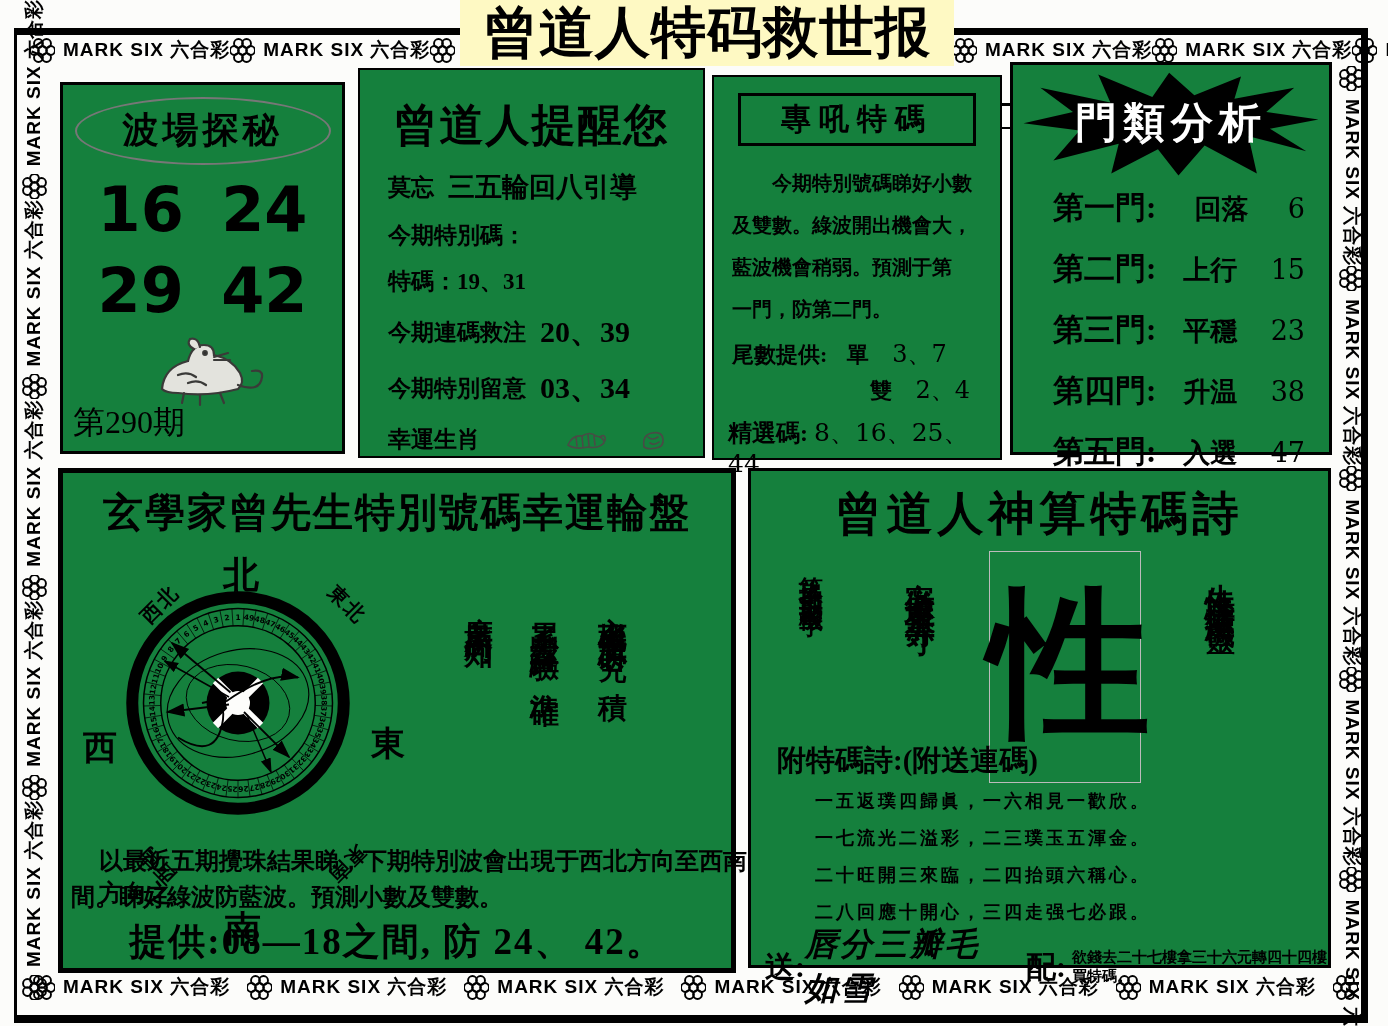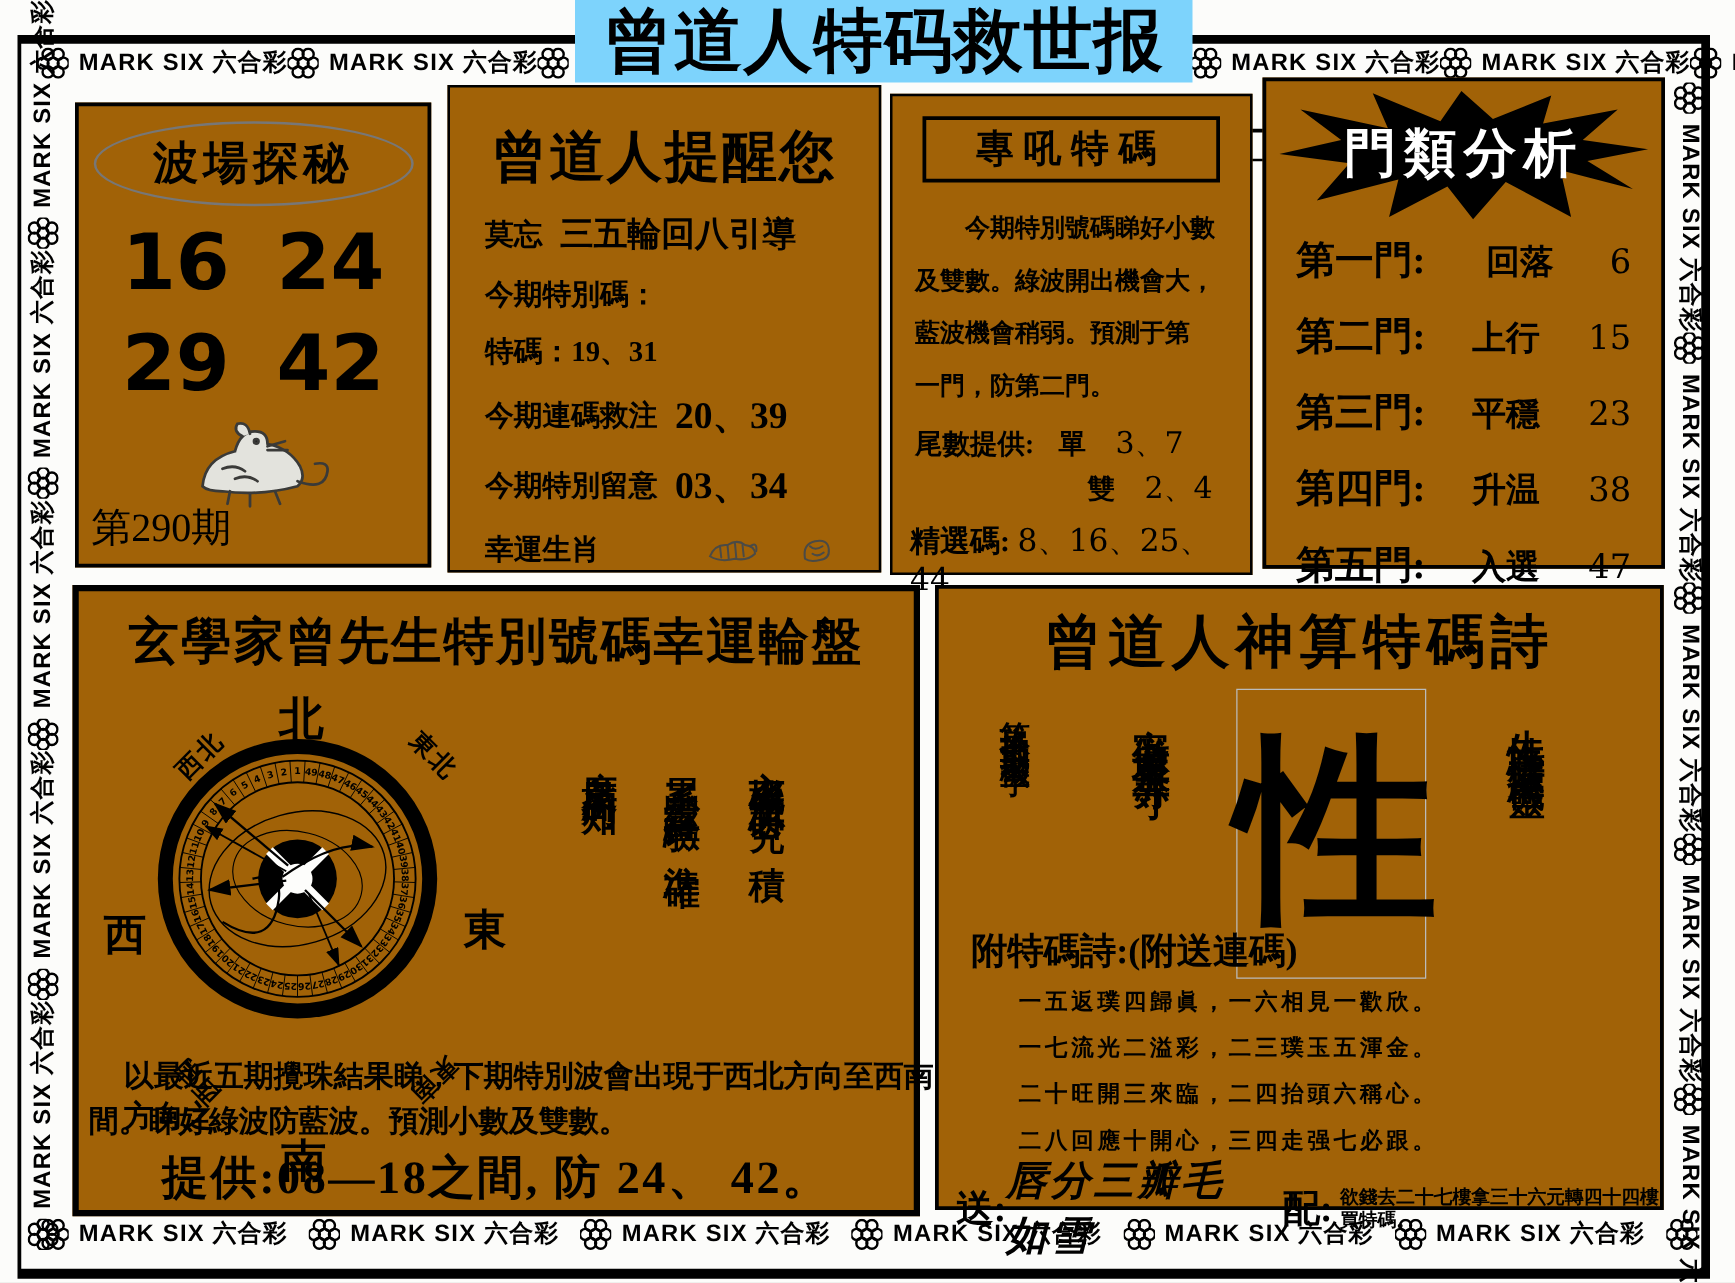--- a/index.html
+++ b/index.html
@@ -16,24 +16,24 @@
   .mq .fl{width:25px;height:25px;flex:0 0 auto;}
   .mq .u{display:flex;align-items:center;gap:8px;}
   .top-left-mq{position:absolute;left:30px;top:36px;width:428px;height:28px;}
   .top-right-mq{position:absolute;left:952px;top:36px;width:412px;height:28px;}
   .bottom-mq{position:absolute;left:30px;top:970px;width:1328px;height:34px;}
   .v-strip{position:absolute;width:934px;height:34px;}
   .v-left{left:-433px;top:516px;transform:rotate(-90deg);}
   .v-right{left:885px;top:516px;transform:rotate(90deg);}
   
   .main-title{position:absolute;left:460px;top:0px;width:494px;height:66px;z-index:5;
-              background:#7dd3fc;text-align:center;font-size:55px;font-weight:bold;
+              background:#fef9c3;text-align:center;font-size:55px;font-weight:bold;
               font-family:"Liberation Serif",serif;line-height:66px;letter-spacing:1px;}
   
-  .box{position:absolute;background:#a16207;border:3px solid #000;box-sizing:border-box;}
+  .box{position:absolute;background:#15803d;border:3px solid #000;box-sizing:border-box;}
   
   #box-bochang{left:60px;top:82px;width:285px;height:372px;}
   .ellipse-title{width:252px;height:64px;margin:12px auto 4px auto;border:2px solid #777;
                  border-radius:50%;text-align:center;line-height:62px;font-size:36px;
                  font-weight:bold;font-family:"Liberation Serif",serif;letter-spacing:4px;}
   .num-row{display:flex;justify-content:space-between;width:210px;margin:8px auto 0 auto;
            font-size:62px;font-weight:bold;font-family:"DejaVu Sans",sans-serif;}
   .rat{position:absolute;left:85px;top:248px;}
   .issue{position:absolute;left:10px;bottom:6px;font-size:32px;
          font-family:"Liberation Serif",serif;}
@@ -61,21 +61,21 @@
   .zh-sel{padding:10px 0 0 14px;font-size:24px;font-weight:bold;
           font-family:"Liberation Serif",serif;}
   .zh-sel .sv{font-size:25px;font-family:"DejaVu Serif",serif;font-weight:normal;}
   
   #box-menlei{left:1010px;top:62px;width:322px;height:393px;}
   .burst{position:relative;width:312px;height:112px;margin:4px auto 0 auto;}
   .burst svg{position:absolute;left:0;top:0;}
   .burst .bt{position:absolute;left:0;top:26px;width:100%;text-align:center;color:#fff;
              font-size:42px;font-weight:bold;letter-spacing:6px;
              font-family:"Liberation Serif",serif;}
-  .ml-rows{padding:6px 24px 0 24px;}
+  .ml-rows{padding:6px 24px 0 40px;}
   .ml-row{display:flex;align-items:baseline;margin-bottom:19px;}
   .ml-row .lb{font-size:31px;font-weight:bold;width:158px;
               font-family:"Liberation Serif",serif;}
   .ml-row .wd{font-size:27px;font-weight:bold;width:84px;
               font-family:"Liberation Serif",serif;}
   .ml-row .nm{font-size:27px;font-family:"DejaVu Serif",serif;margin-left:18px;}
   
   #box-wheel{left:58px;top:468px;width:678px;height:505px;border-width:5px;}
   .wheel-title{text-align:center;font-size:40px;font-weight:bold;margin-top:12px;
                letter-spacing:2px;font-family:"Liberation Serif",serif;}

